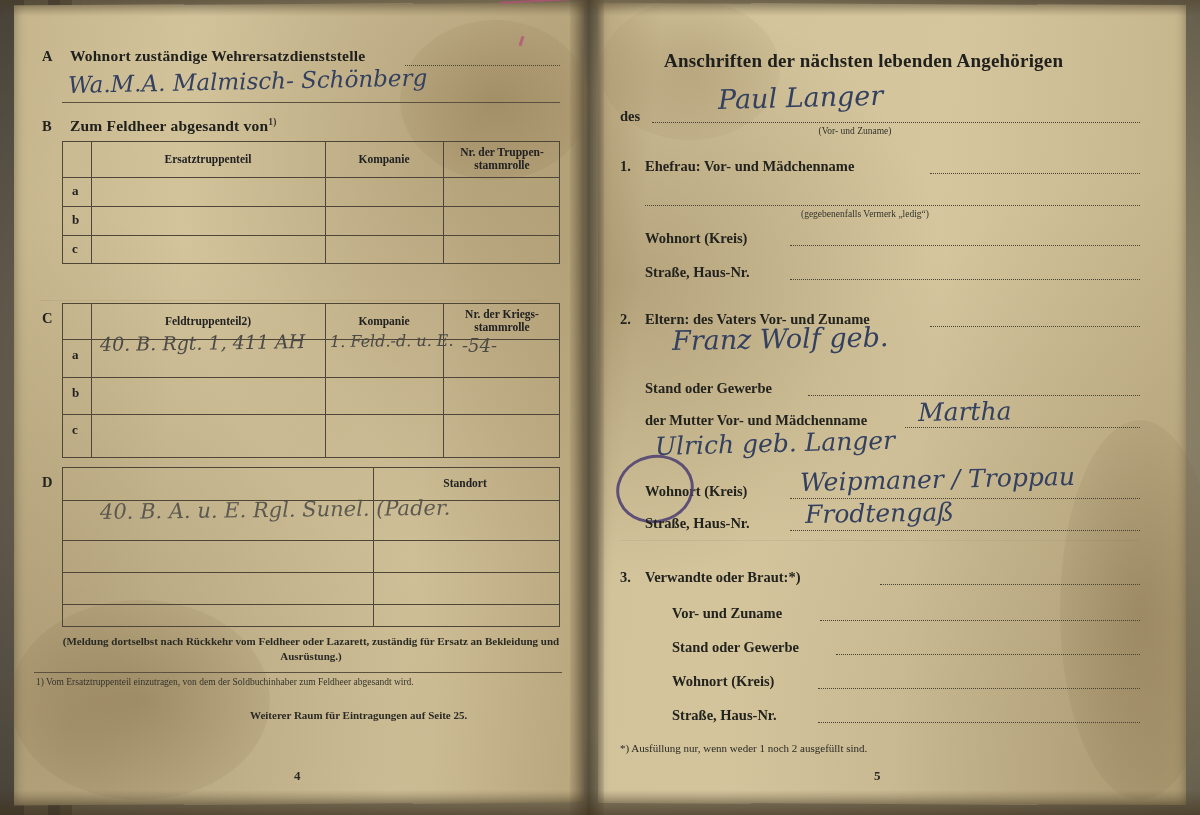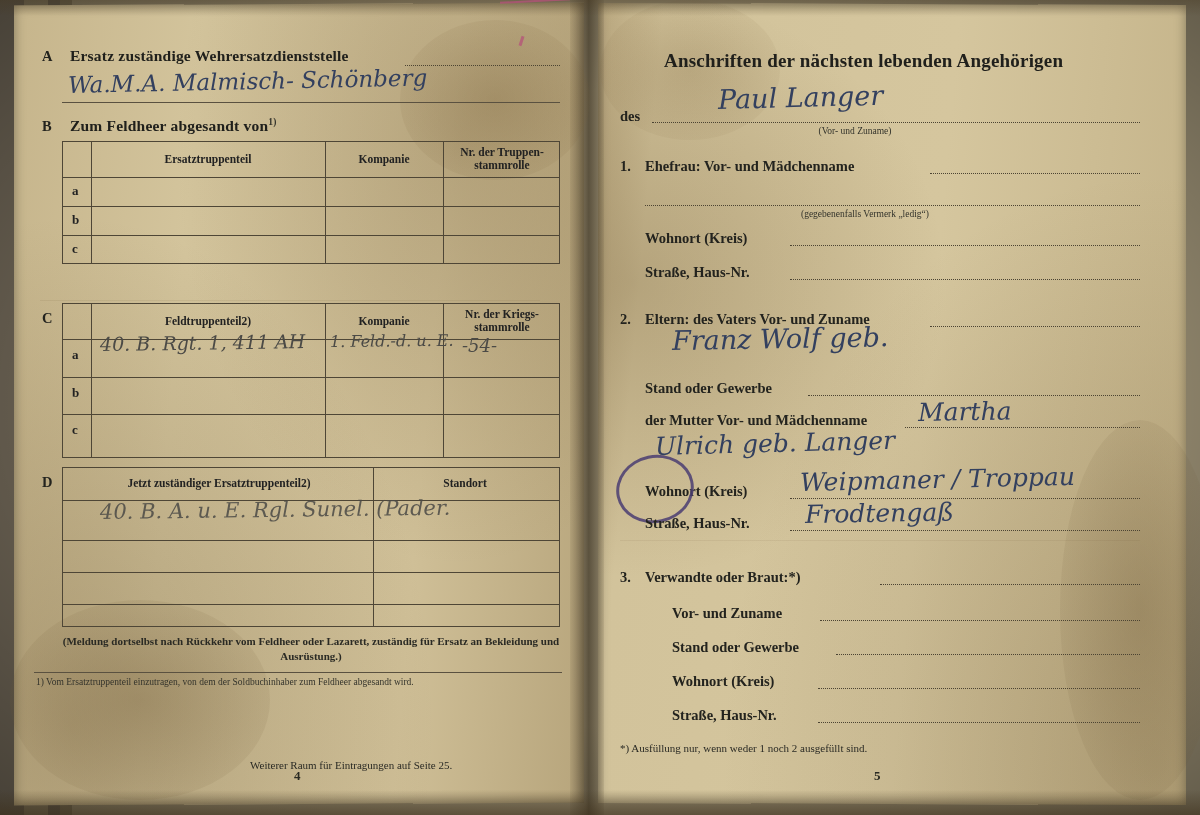--- a/index.html
+++ b/index.html
@@ -184,21 +184,21 @@
   <div class="stain" style="left:600px;top:0px;width:180px;height:140px;background:radial-gradient(ellipse,rgba(120,95,55,0.22),rgba(120,95,55,0));"></div>
   <div class="edge-wear" style="left:0;top:0;width:1200px;height:16px;"></div>
   <div class="edge-wear" style="left:0;top:790px;width:1200px;height:25px;background:linear-gradient(0deg,rgba(60,46,24,0.55),rgba(60,46,24,0));"></div>
   <div class="fiber" style="left:40px;top:300px;width:500px;opacity:.35;"></div>
   <div class="fiber" style="left:620px;top:540px;width:520px;opacity:.3;"></div>
 
   <div class="pinkmark" style="left:500px;top:0px;width:70px;height:2px;transform:rotate(-3deg);"></div>
   <div class="pinkmark" style="left:520px;top:36px;width:3px;height:10px;transform:rotate(18deg);"></div>
 
   <div class="pg lbl" style="left:42px;top:48px;">A</div>
-  <div class="pg hdg" style="left:70px;top:47px;">Ersatz zuständige Wehrersatzdienststelle</div>
+  <div class="pg hdg" style="left:70px;top:47px;">Wohnort zuständige Wehrersatzdienststelle</div>
   <div class="dotfill" style="left:405px;top:65px;width:155px;"></div>
   <div class="rule" style="left:62px;top:102px;width:498px;"></div>
   <div class="hand ink-blue" style="left:68px;top:72px;font-size:23px;transform:rotate(-1.2deg);">Wa.M.A. Malmisch- Schönberg</div>
 
   <div class="pg lbl" style="left:42px;top:118px;">B</div>
   <div class="pg hdg" style="left:70px;top:117px;">
     <span>Zum Feldheer abgesandt von</span><sup class="tiny">1)</sup>
   </div>
 
   <div class="tbl" style="left:62px;top:141px;width:498px;height:123px;">
@@ -235,31 +235,30 @@
   <div class="hand ink-pencil" style="left:330px;top:332px;font-size:16px;transform:rotate(-0.6deg);">1. Feld.-d. u. E.</div>
   <div class="hand ink-pencil" style="left:462px;top:335px;font-size:18px;">-54-</div>
 
   <div class="pg lbl" style="left:42px;top:474px;">D</div>
   <div class="tbl" style="left:62px;top:467px;width:498px;height:160px;">
     <div class="vline" style="left:310px;"></div>
     <div class="hline" style="top:32px;"></div>
     <div class="hline" style="top:72px;"></div>
     <div class="hline" style="top:104px;"></div>
     <div class="hline" style="top:136px;"></div>
-    <div class="cellhdr" style="left:6px;top:9px;width:300px;">Jetzt zuständiger Ersatztruppenteil2)</div>
     <div class="cellhdr" style="left:312px;top:9px;width:180px;">Standort</div>
   </div>
   <div class="hand ink-pencil" style="left:100px;top:500px;font-size:21px;transform:rotate(-0.7deg);opacity:.85;">40. B. A. u. E. Rgl. Sunel. (Pader.</div>
 
   <div class="pg small centered" style="left:56px;top:634px;width:510px;line-height:1.35;font-weight:bold;">(Meldung dortselbst nach Rückkehr vom Feldheer oder Lazarett, zuständig für Ersatz an Bekleidung und Ausrüstung.)</div>
 
   <div class="rule" style="left:34px;top:672px;width:528px;"></div>
 
   <div class="pg tiny" style="left:36px;top:676px;width:524px;line-height:1.35;">1) Vom Ersatztruppenteil einzutragen, von dem der Soldbuchinhaber zum Feldheer abgesandt wird.</div>
-  <div class="pg small" style="left:250px;top:759px;font-weight:normal;">Weiterer Raum für Eintragungen auf Seite 25.</div>
+  <div class="pg small" style="left:250px;top:709px;font-weight:bold;">Weiterer Raum für Eintragungen auf Seite 25.</div>
 
   <div class="pagenum" style="left:294px;top:768px;">4</div>
 
   <div class="pg hdg" style="left:664px;top:50px;font-size:19px;">Anschriften der nächsten lebenden Angehörigen</div>
 
   <div class="pg lbl" style="left:620px;top:108px;">des</div>
   <div class="dotfill" style="left:652px;top:122px;width:488px;"></div>
   <div class="hand ink-blue" style="left:718px;top:84px;font-size:27px;transform:rotate(-1.5deg);">Paul Langer</div>
   <div class="pg tiny centered" style="left:760px;top:126px;width:190px;">(Vor- und Zuname)</div>
 

